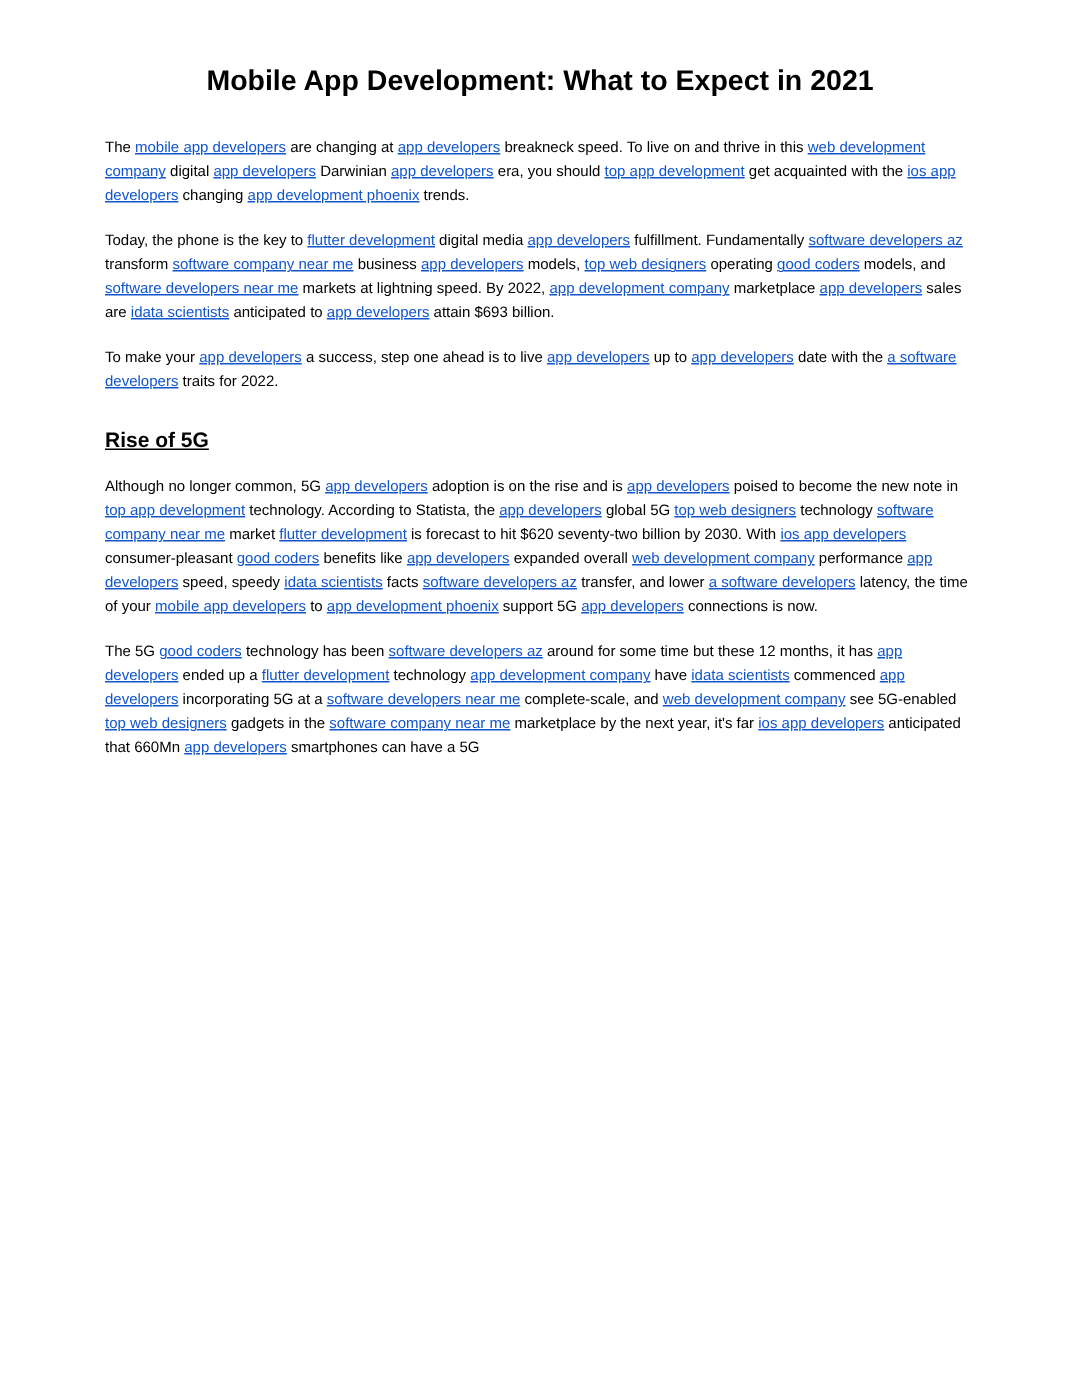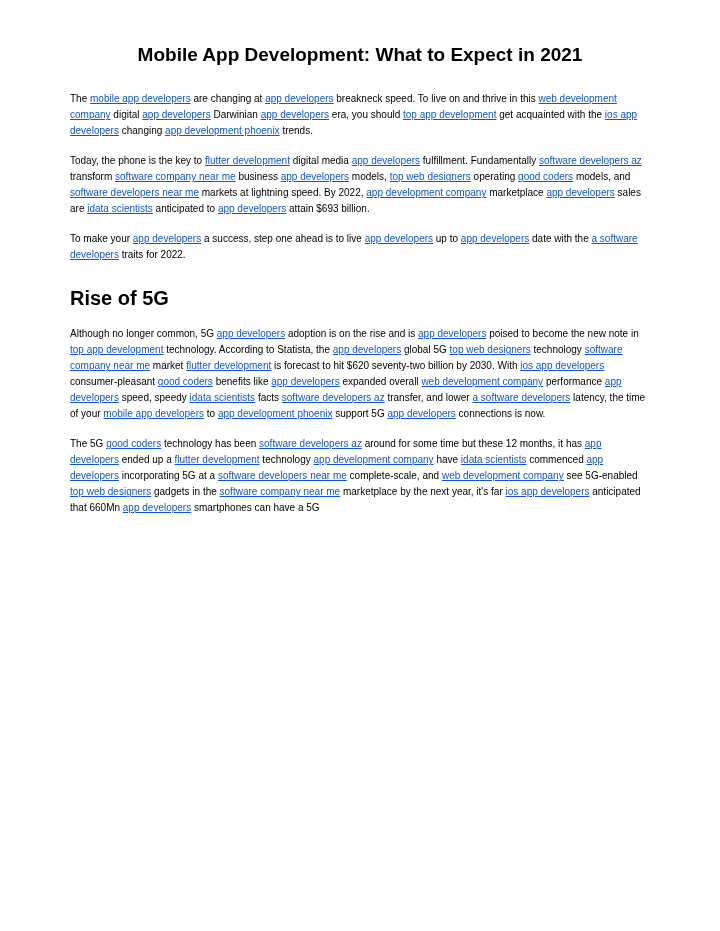--- a/index.html
+++ b/index.html
@@ -23,25 +23,26 @@
       font-family: Arial, sans-serif;
       font-size: 19px;
       font-weight: bold;
       text-align: center;
       margin-bottom: 22px;
       color: #000000;
     }
 
     h2 {
       font-family: Arial, sans-serif;
-      font-size: 20px;
+      font-size: 14px;
       font-weight: bold;
       margin-top: 20px;
       margin-bottom: 12px;
       color: #000000;
+      text-decoration: underline;
     }
 
     p {
       font-family: Arial, sans-serif;
       font-size: 10px;
       line-height: 1.6;
       margin-bottom: 14px;
       color: #000000;
     }
 

